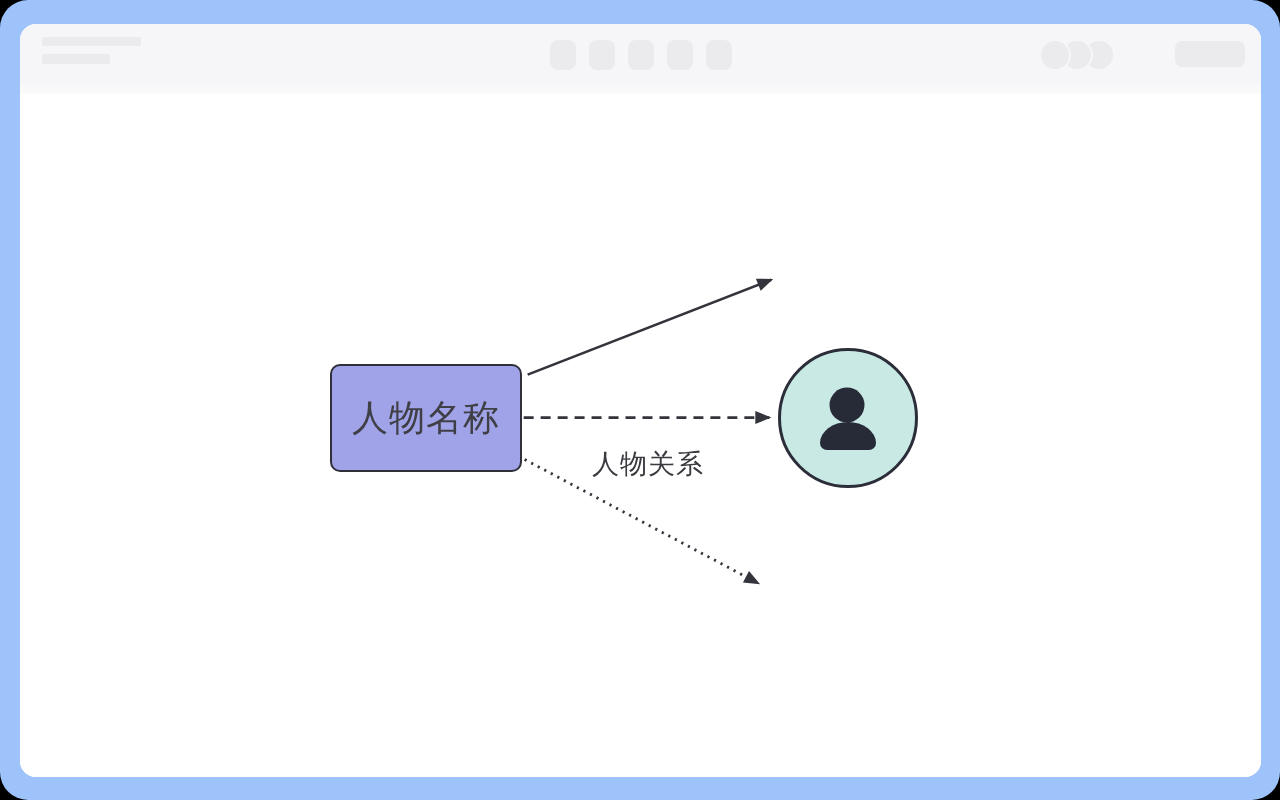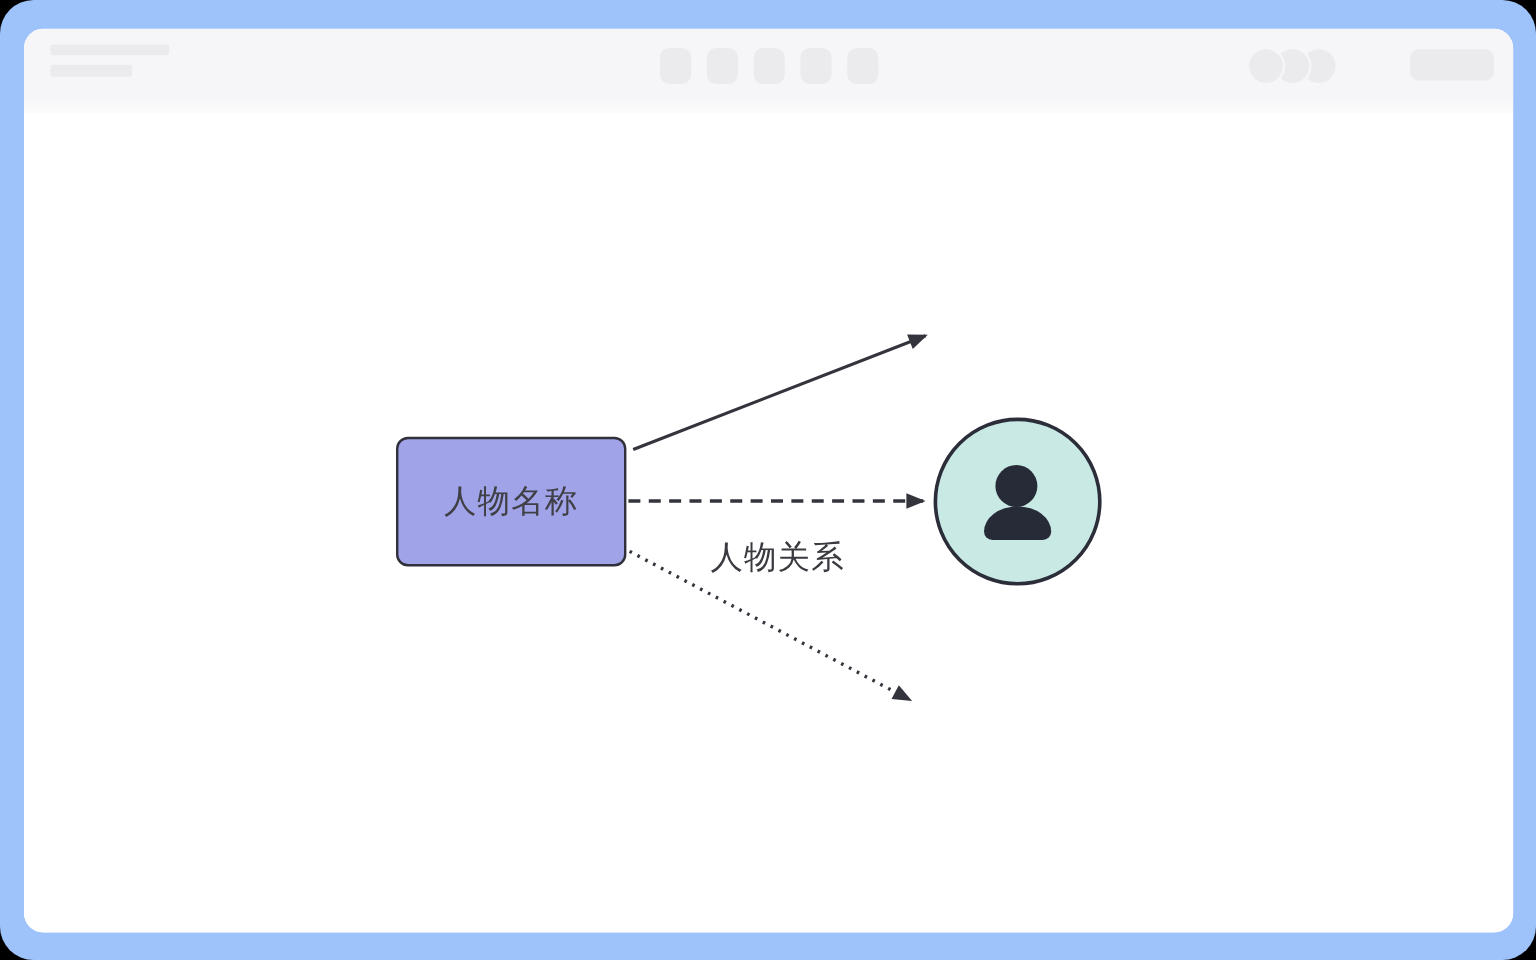--- a/index.html
+++ b/index.html
@@ -44,21 +44,21 @@
     background: #ffffff;
   }
   .edges-svg { position: absolute; left: 0; top: 0; width: 100%; height: 100%; }
 
   .node-box {
     position: absolute; left: 310px; top: 270px; width: 192px; height: 108px;
     background: #a1a3e8;
     border: 2.5px solid #2f3039;
     border-radius: 10px;
     display: flex; align-items: center; justify-content: center;
-    font-size: 27px; color: #3f3f46; letter-spacing: 1px;
+    font-size: 36px; color: #3f3f46; letter-spacing: 1px;
   }
 
   .node-circle {
     position: absolute; left: 758px; top: 254px; width: 140px; height: 140px;
     background: #c9e9e5;
     border: 3px solid #2b2d39;
     border-radius: 50%;
   }
   .person-svg { position: absolute; inset: -3px; width: 140px; height: 140px; }
 

